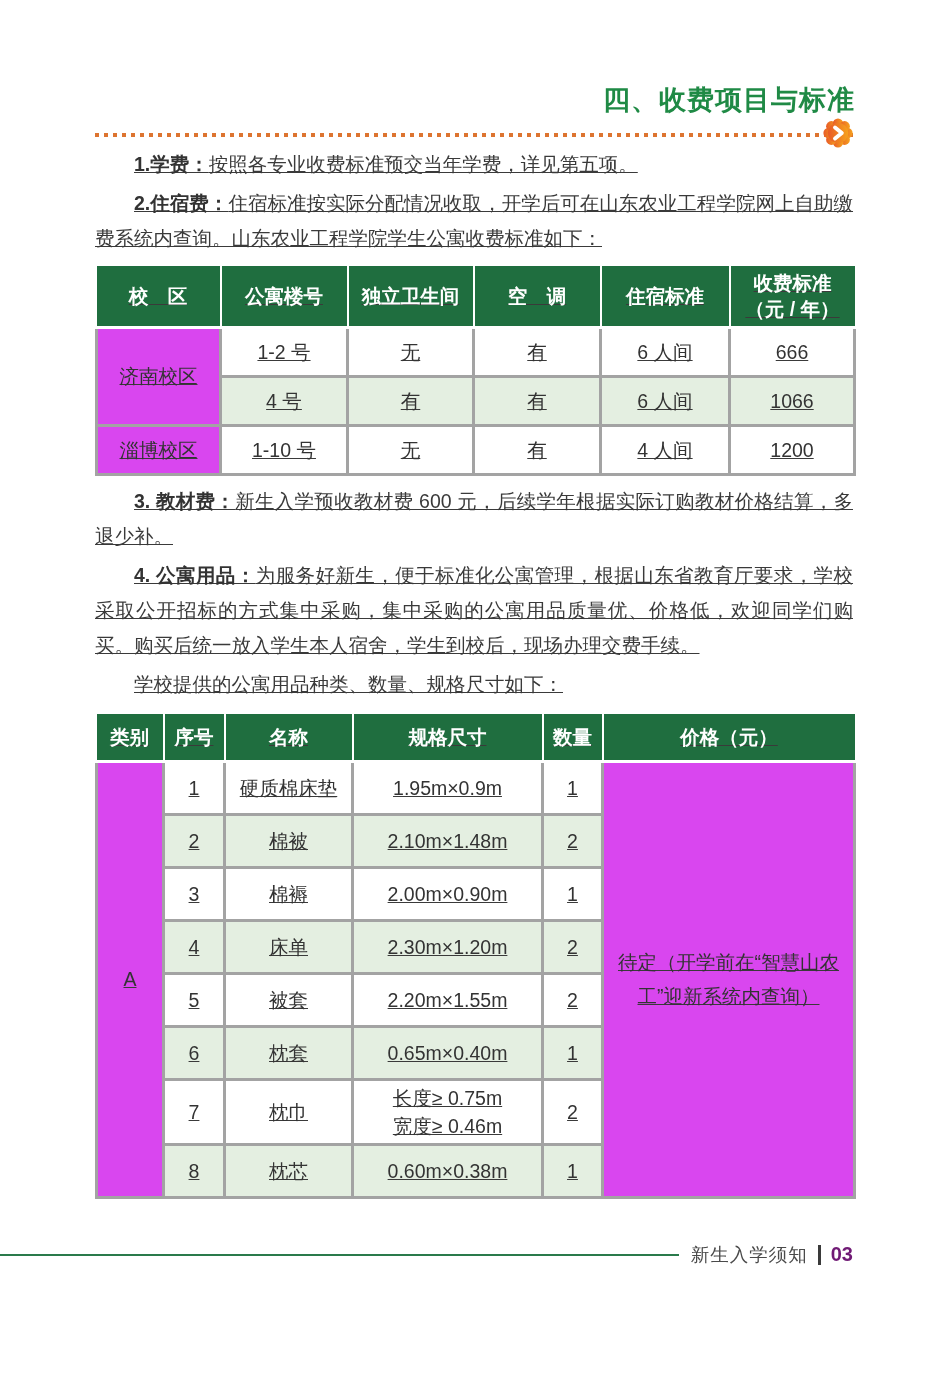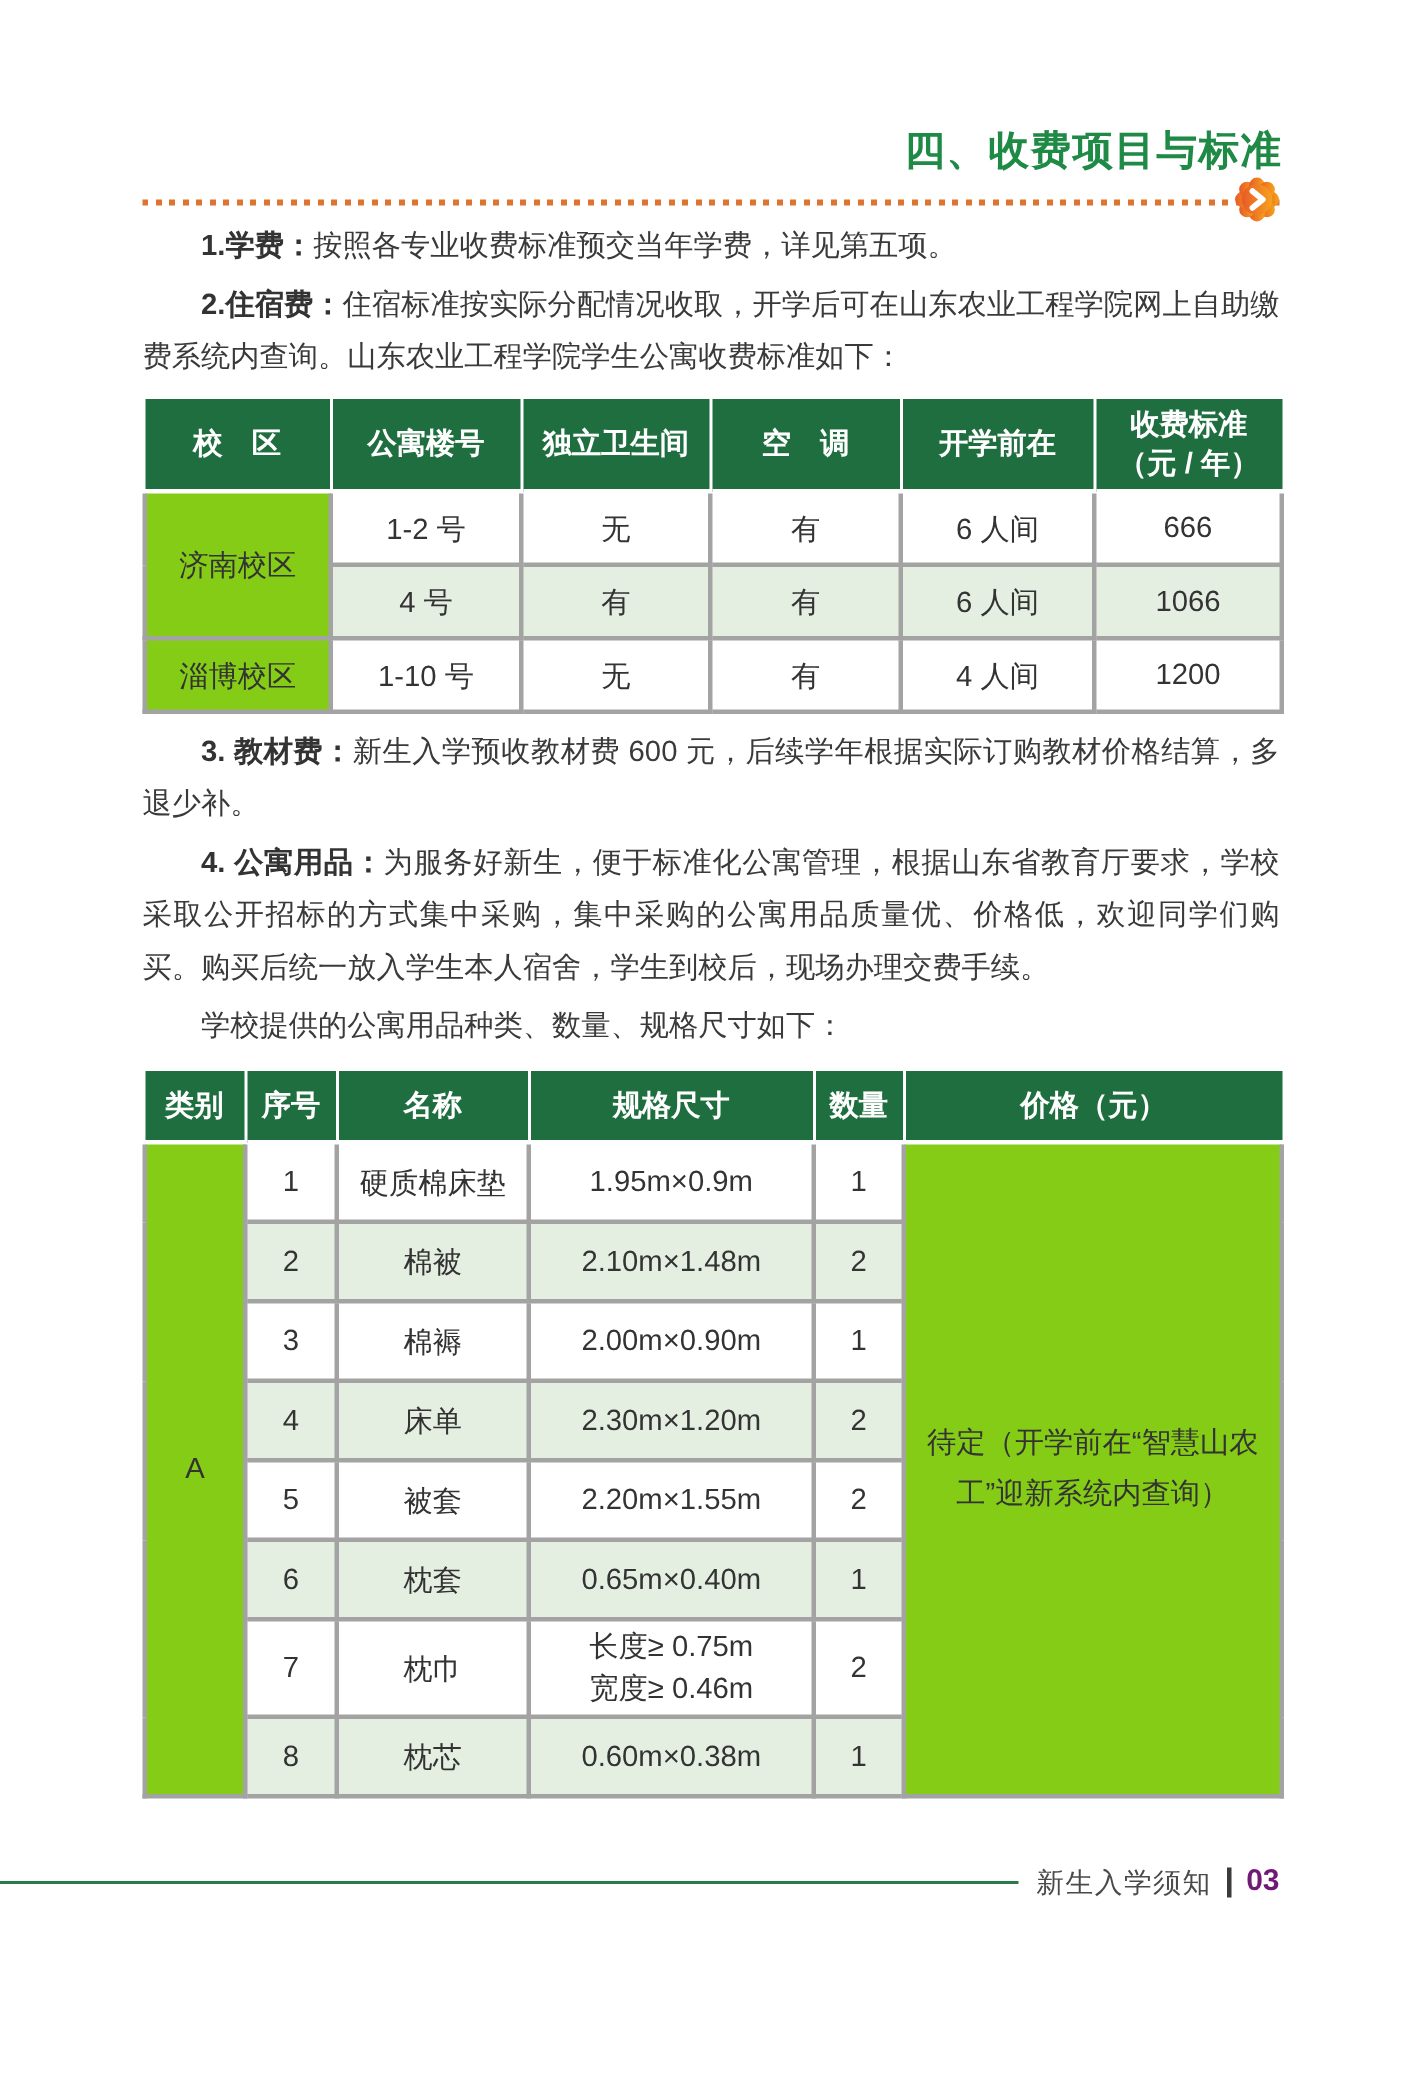--- a/index.html
+++ b/index.html
@@ -6,34 +6,34 @@
   #page{position:relative;width:945px;height:1383px;background:#ffffff;overflow:hidden;
         font-family:"Liberation Sans","DejaVu Sans",sans-serif;color:#3a3a3a;}
   
   .head-row{display:flex;align-items:flex-end;justify-content:space-between;
             margin:84px 90px 0 95px;height:38px;flex-direction:column;}
   .sec-title{font-size:27px;font-weight:bold;color:#1f8a45;letter-spacing:1px;line-height:1.2;}
   .badge{width:34px;height:34px;display:block;}
   .dotted-rule{margin:11px 92px 0 95px;height:4px;
      background:repeating-linear-gradient(to right,#dd7430 0 4px,transparent 4px 9px);}
   
-  .content{margin:10px 92px 2px 95px;width:758px;}
+  .content{margin:10px 92px 2px 95px;width:758px;text-decoration:underline;}
   .content p{margin:4px 0;font-size:19.5px;line-height:35px;text-align:justify;
              text-indent:2em;color:#3a3a3a;}
   .content p b{font-weight:bold;color:#333;}
   
   table.doc-table{border-collapse:collapse;width:758px;table-layout:fixed;background:#fff;padding-left:24px;}
   .doc-table thead th{background:#1f6e3f;color:#ffffff;font-weight:600;font-size:19.5px;
                       text-align:center;vertical-align:middle;border:none;border-bottom:3px solid #fff;
                       line-height:1.35;padding:2px 2px;}
   .doc-table thead th + th{border-left:2px solid #ffffff;}
   .doc-table td{border:3px solid #a3a3a3;text-align:center;vertical-align:middle;
                 font-size:19.5px;color:#333;padding:2px 4px;background:#ffffff;}
   .doc-table tr.alt td{background:#e4efe1;}
-  .doc-table td.span-cell{background:#84cc16;}
+  .doc-table td.span-cell{background:#d946ef;}
   .fee-table{margin:10px 0 8px 0;}
   .fee-table thead th{height:56px;}
   .fee-table td{height:42px;}
   .sup-table{margin:12px 0 0 0;}
   .sup-table thead th{height:42px;}
   .sup-table td{height:46px;}
   .sup-table tr.tall td{height:58px;}
   .pre{white-space:pre-line;}
   .price-cell{line-height:1.7;padding:0 14px;}
   
@@ -89,21 +89,21 @@
         <col style="width:127px">
           <col style="width:129px">
           <col style="width:125px">
       </colgroup>
       <thead>
         <tr>
           <th>校　区</th>
           <th>公寓楼号</th>
           <th>独立卫生间</th>
           <th>空　调</th>
-          <th>开学前在</th>
+          <th>住宿标准</th>
           <th class="pre">收费标准
 （元 / 年）</th>
         </tr>
       </thead>
       <tbody>
         <tr>
           <td class="span-cell" rowspan="2">济南校区</td>
           <td>1-2 号</td>
           <td>无</td>
           <td>有</td>

